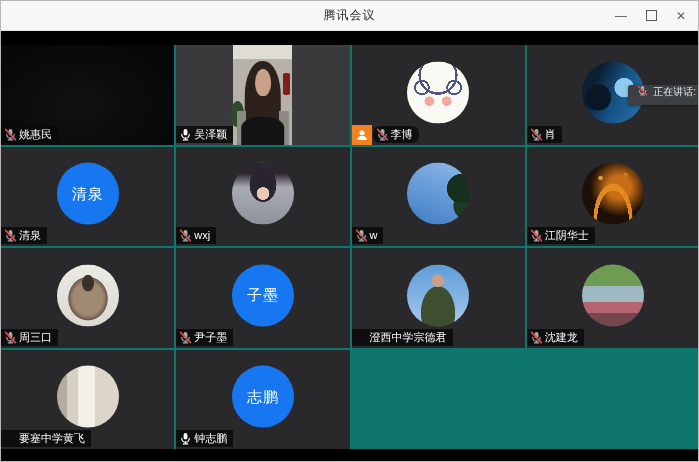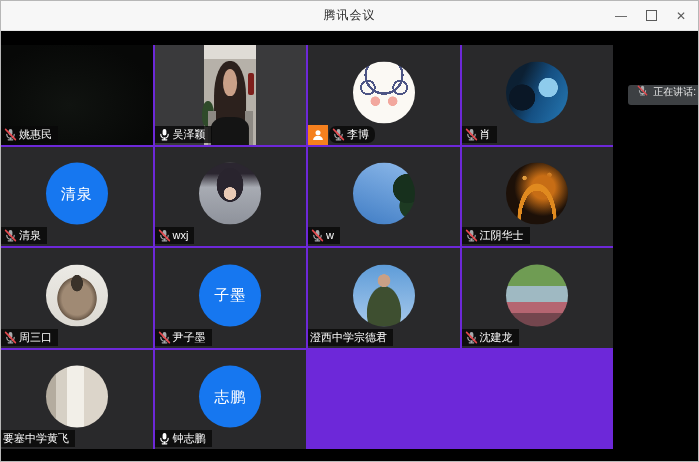--- a/index.html
+++ b/index.html
@@ -19,23 +19,23 @@
   }
   .win-controls{position:absolute;right:2px;top:0;height:29px;display:flex;}
   .win-btn{
     width:30px;height:29px;display:flex;align-items:center;justify-content:center;
     font-size:12px;color:#5a5a5a;cursor:default;background:transparent;border:none;
   }
   .win-btn.max span{display:block;width:9px;height:9px;border:1px solid #5a5a5a;}
   
   .main{position:absolute;top:30px;left:0;right:0;bottom:0;background:#000;}
   .grid{
-    position:absolute;top:14px;left:0;width:612px;height:404px;
+    position:absolute;top:14px;left:0;width:699px;height:404px;
     display:grid;grid-template-columns:repeat(4,1fr);grid-template-rows:repeat(4,1fr);
-    gap:2px;background:#6d28d9;
+    gap:2px;background:#0f766e;
   }
   .tile{position:relative;background:#29292b;overflow:hidden;}
   .tile.active{box-shadow:inset 0 0 0 2px #1ca75e;}
   .tile.video-dark{background:radial-gradient(ellipse at 45% 60%,#101310 0%,#070807 75%);}
   
   .vp-side{position:absolute;top:0;bottom:0;width:33%;background:#3a3a3c;}
   .vp-side.l{left:0;} .vp-side.r{right:0;}
   .vp-strip{position:absolute;left:33%;width:34%;top:0;bottom:0;
     background:linear-gradient(#dfdcd6 0 14%,#b6b1a9 14% 100%);}
   .vp-red{position:absolute;right:4%;top:28%;width:12%;height:22%;background:#7e1f1c;border-radius:2px;}
@@ -100,21 +100,21 @@
     linear-gradient(#6f9c53 0 34%,#9fb9c2 34% 60%,#b56571 60% 78%,#74464e 78%);}
   .av-interior{background:
     linear-gradient(90deg,#b4ac9f 0 16%,#d6d0c5 16% 34%,#f2efe8 34% 62%,#dcd5ca 62%);}
   
   .name-label{
     position:absolute;left:0;bottom:2px;display:flex;align-items:center;gap:2px;
     background:rgba(8,8,8,0.82);color:#fff;font-size:11px;line-height:13px;
     padding:2px 6px 2px 3px;max-width:calc(100% - 4px);white-space:nowrap;overflow:hidden;
     z-index:3;
   }
-  .name-label.no-mic{padding-left:2px;}
+  .name-label.no-mic{padding-left:18px;}
   .name-label.offset{left:21px;border-radius:7px;}
   .mic{display:flex;align-items:center;}
   .host-badge{
     position:absolute;left:0;bottom:0;width:20px;height:20px;background:#f5801e;
     display:flex;align-items:center;justify-content:center;z-index:4;
   }
   
   .speaking{
     position:absolute;right:0;top:54px;height:20px;z-index:9;
     background:#3d4043;border-radius:3px 0 0 3px;

